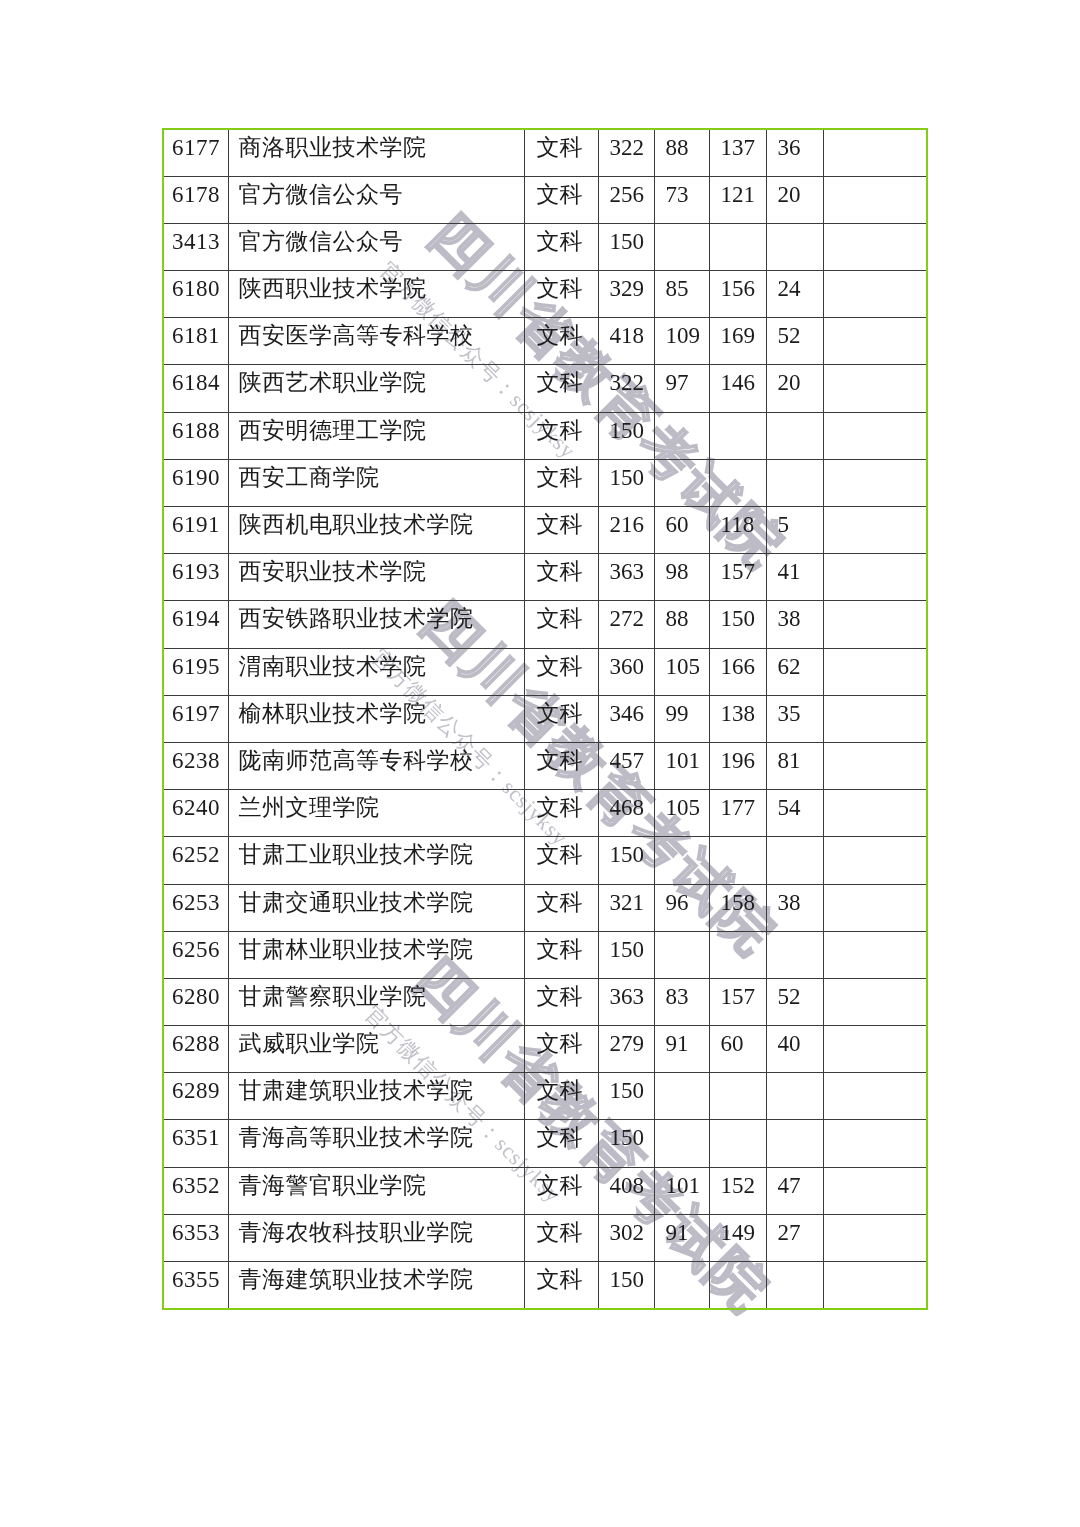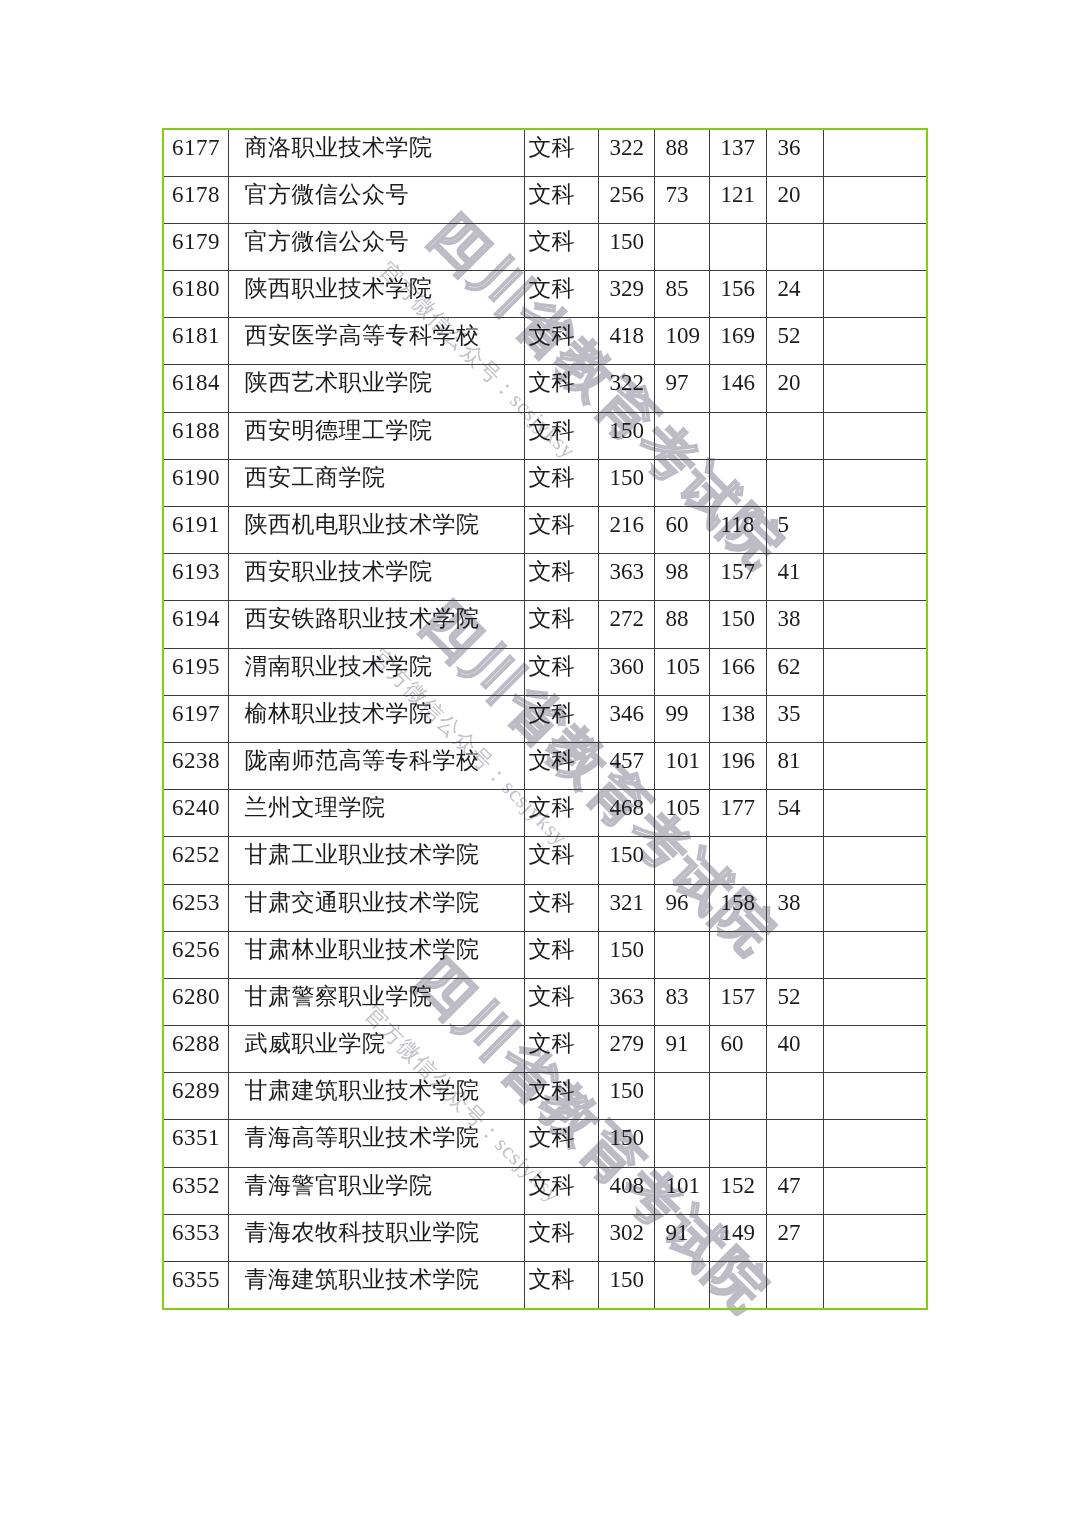--- a/index.html
+++ b/index.html
@@ -67,22 +67,22 @@
     vertical-align: top;
     padding: 5px 2px 0 10px;
     font-size: 23px;
     line-height: 1.15;
     color: #1c1c1c;
     overflow: hidden;
     background: transparent;
   }
   .score-table tr { height: 47.2px; }
   .score-table td.col-code   { padding-left: 8px;  letter-spacing: 0.5px; }
-  .score-table td.col-school { padding-left: 16px; letter-spacing: 0.5px; }
-  .score-table td.col-subject{ padding-left: 4px; }
+  .score-table td.col-school { padding-left: 10px; letter-spacing: 0.5px; }
+  .score-table td.col-subject{ padding-left: 12px; }
   .score-table td.col-num    { padding-left: 11px; }
   .score-table td.col-empty  { padding-left: 0; }
 </style>
 </head>
 <body>
 
 <div class="page">
 
   <div class="watermark-layer">
     <div class="wm wm-1">
@@ -125,21 +125,21 @@
       <td class="col-code">6178</td>
       <td class="col-school">官方微信公众号</td>
       <td class="col-subject">文科</td>
       <td class="col-num">256</td>
       <td class="col-num">73</td>
       <td class="col-num">121</td>
       <td class="col-num">20</td>
       <td class="col-empty"></td>
     </tr>
         <tr>
-      <td class="col-code">6179</td>
+      <td class="col-code">3413</td>
       <td class="col-school">官方微信公众号</td>
       <td class="col-subject">文科</td>
       <td class="col-num">150</td>
       <td class="col-num"></td>
       <td class="col-num"></td>
       <td class="col-num"></td>
       <td class="col-empty"></td>
     </tr>
         <tr>
       <td class="col-code">6180</td>

